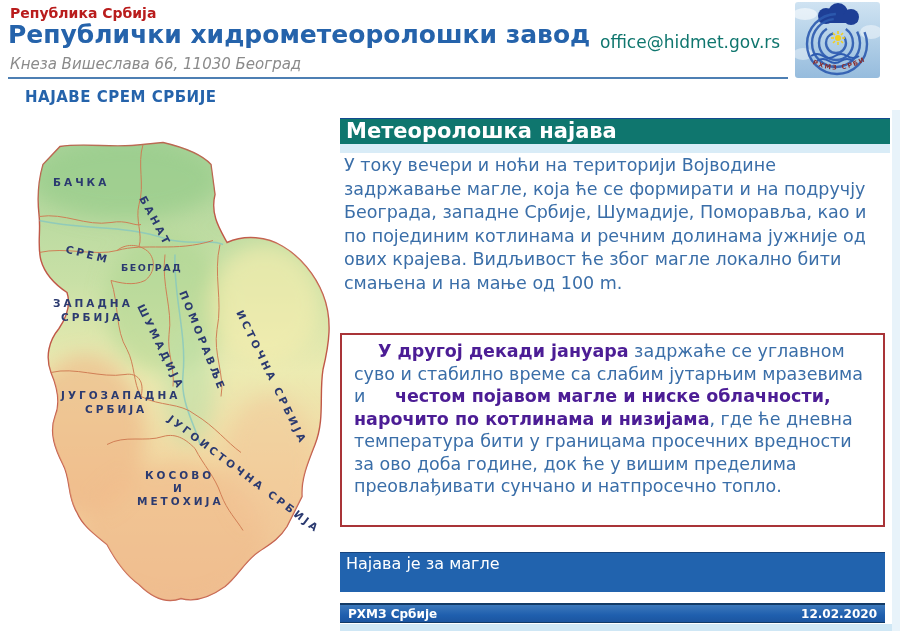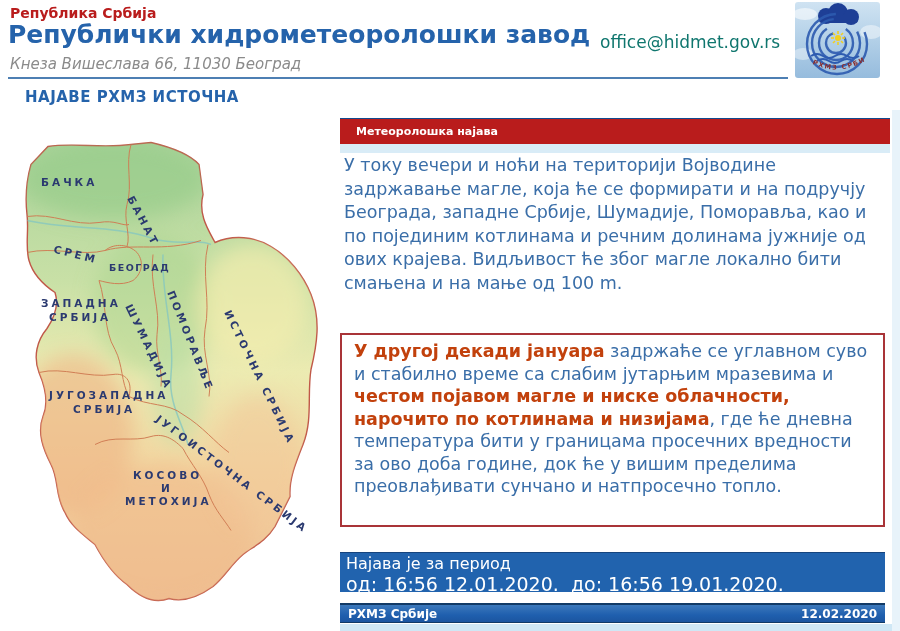--- a/index.html
+++ b/index.html
@@ -14,47 +14,47 @@
   .h-country { left:10px; top:5px; font-size:14px; font-weight:bold; color:#b91c1c; }
   .h-org     { left:8px;  top:20px; font-size:25px; font-weight:bold; color:#2563ab;text-align:center; }
   .h-addr    { left:10px; top:55px; font-size:15px; color:#8b8b8b;font-style:italic; }
   .h-email   { left:600px; top:32px; font-size:17px; color:#0f766e; cursor:pointer; }
   .h-rule    { left:8px; top:77px; width:780px; border-top:2px solid #4d7fb3; height:0; }
   .logo      { left:795px; top:2px; width:85px; height:76px; }
 
   .page-title { left:25px; top:88px; font-size:15px; font-weight:bold; color:#2563ab; letter-spacing:0.5px; }
 
   
-  .map { left:3px; top:134px; width:320px; height:476px;text-align:center; }
+  .map { left:15px; top:134px; width:320px; height:476px;text-align:center; }
   .map text {
     font-family:"DejaVu Sans",sans-serif; font-weight:bold;
     fill:#2b3a70; font-size:10.5px; letter-spacing:3px;
   }
   .map text.sm { font-size:9.5px; letter-spacing:1.5px; }
 
   
   .bar-title {
     left:340px; top:118px; width:550px; height:26px;
-    background:#b91c1c; border-top:1px solid #124a8e;
-    color:#ffffff; font-size:11px; font-weight:bold;
-    line-height:25px; padding-left:16px;
+    background:#0f766e; border-top:1px solid #124a8e;
+    color:#ffffff; font-size:21px; font-weight:bold;
+    line-height:25px; padding-left:6px;
   }
   .bar-strip { left:340px; top:144px; width:550px; height:9px; background:#d9ecf7; }
 
   .content {
     left:344px; top:154px; width:546px;
     font-size:17.5px; line-height:23.5px; color:#3a6ea8;
   }
 
   .hbox {
     left:340px; top:333px; width:545px; height:194px;
     border:2px solid #a93438; padding:5px 12px 5px 12px;
     font-size:17.5px; line-height:22.5px; color:#3a6ea8;
   }
-  .hbox b { color:#c2410c; }
+  .hbox b { color:#4c1d95;margin-left:24px; }
 
   .period {
     left:340px; top:552px; width:545px; height:40px;
     background:#2163ae; border-top:1px solid #15447e;
     color:#ffffff; padding:1px 0 0 6px;
   }
   .period-line1 { font-size:16px; }
   .period-line2 { font-size:19px; white-space:pre-wrap; }
 
   .footerbar {
@@ -116,21 +116,21 @@
     <g fill="none" stroke="#2d5bb0" stroke-width="2">
       <path d="M16,54 q6,-4 12,0 t12,0 t12,0 t12,0"></path>
       <path d="M22,59 q6,-4 12,0 t12,0 t12,0"></path>
     </g>
     <text font-size="6.5" fill="#8a2f2f" letter-spacing="1.5" font-weight="bold">
       <textPath href="#logocap" startOffset="6%">РХМЗ СРБИЈЕ</textPath>
     </text>
   </svg>
 </div>
 
-<div class="abs page-title">НАЈАВЕ РХМЗ ИСТОЧНА</div>
+<div class="abs page-title">НАЈАВЕ СРЕМ СРБИЈЕ</div>
 
 <div class="abs map">
   <svg width="320" height="476" viewBox="0 0 320 475">
     <defs>
       <linearGradient id="terrain" x1="0" y1="0" x2="0" y2="1">
         <stop offset="0" stop-color="#abd49b"></stop>
         <stop offset="0.30" stop-color="#c8e0a6"></stop>
         <stop offset="0.50" stop-color="#ecebb2"></stop>
         <stop offset="0.72" stop-color="#f3d5a0"></stop>
         <stop offset="1" stop-color="#efbd92"></stop>
@@ -197,22 +197,21 @@
 
 <div class="abs content">
   <div>У току вечери и ноћи на територији Војводине задржавање магле, која ће се формирати и на подручју Београда, западне Србије, Шумадије, Поморавља, као и по појединим котлинама и речним долинама јужније од ових крајева. Видљивост ће због магле локално бити смањена и на мање од 100 m.</div>
 </div>
 
 <div class="abs hbox">
   <b>У другој декади јануара</b><span> задржаће се углавном суво и стабилно време са слабим јутарњим мразевима и </span><b>честом појавом магле и ниске облачности, нарочито по котлинама и низијама</b><span>, где ће дневна температура бити у границама просечних вредности за ово доба године, док ће у вишим пределима преовлађивати сунчано и натпросечно топло.</span>
 </div>
 
 <div class="abs period">
-  <div class="period-line1">Најава је за период</div>
-  <div class="period-line2">од: 16:56 12.01.2020.  до: 16:56 19.01.2020.</div>
+  <div class="period-line1">Најава је за магле</div>
 </div>
 
 <div class="abs footerbar">
   <span>РХМЗ Србије</span>
   <span>12.02.2020</span>
 </div>
 <div class="abs bottom-strip"></div>
 <div class="abs right-strip"></div>
 
 </body></html>

